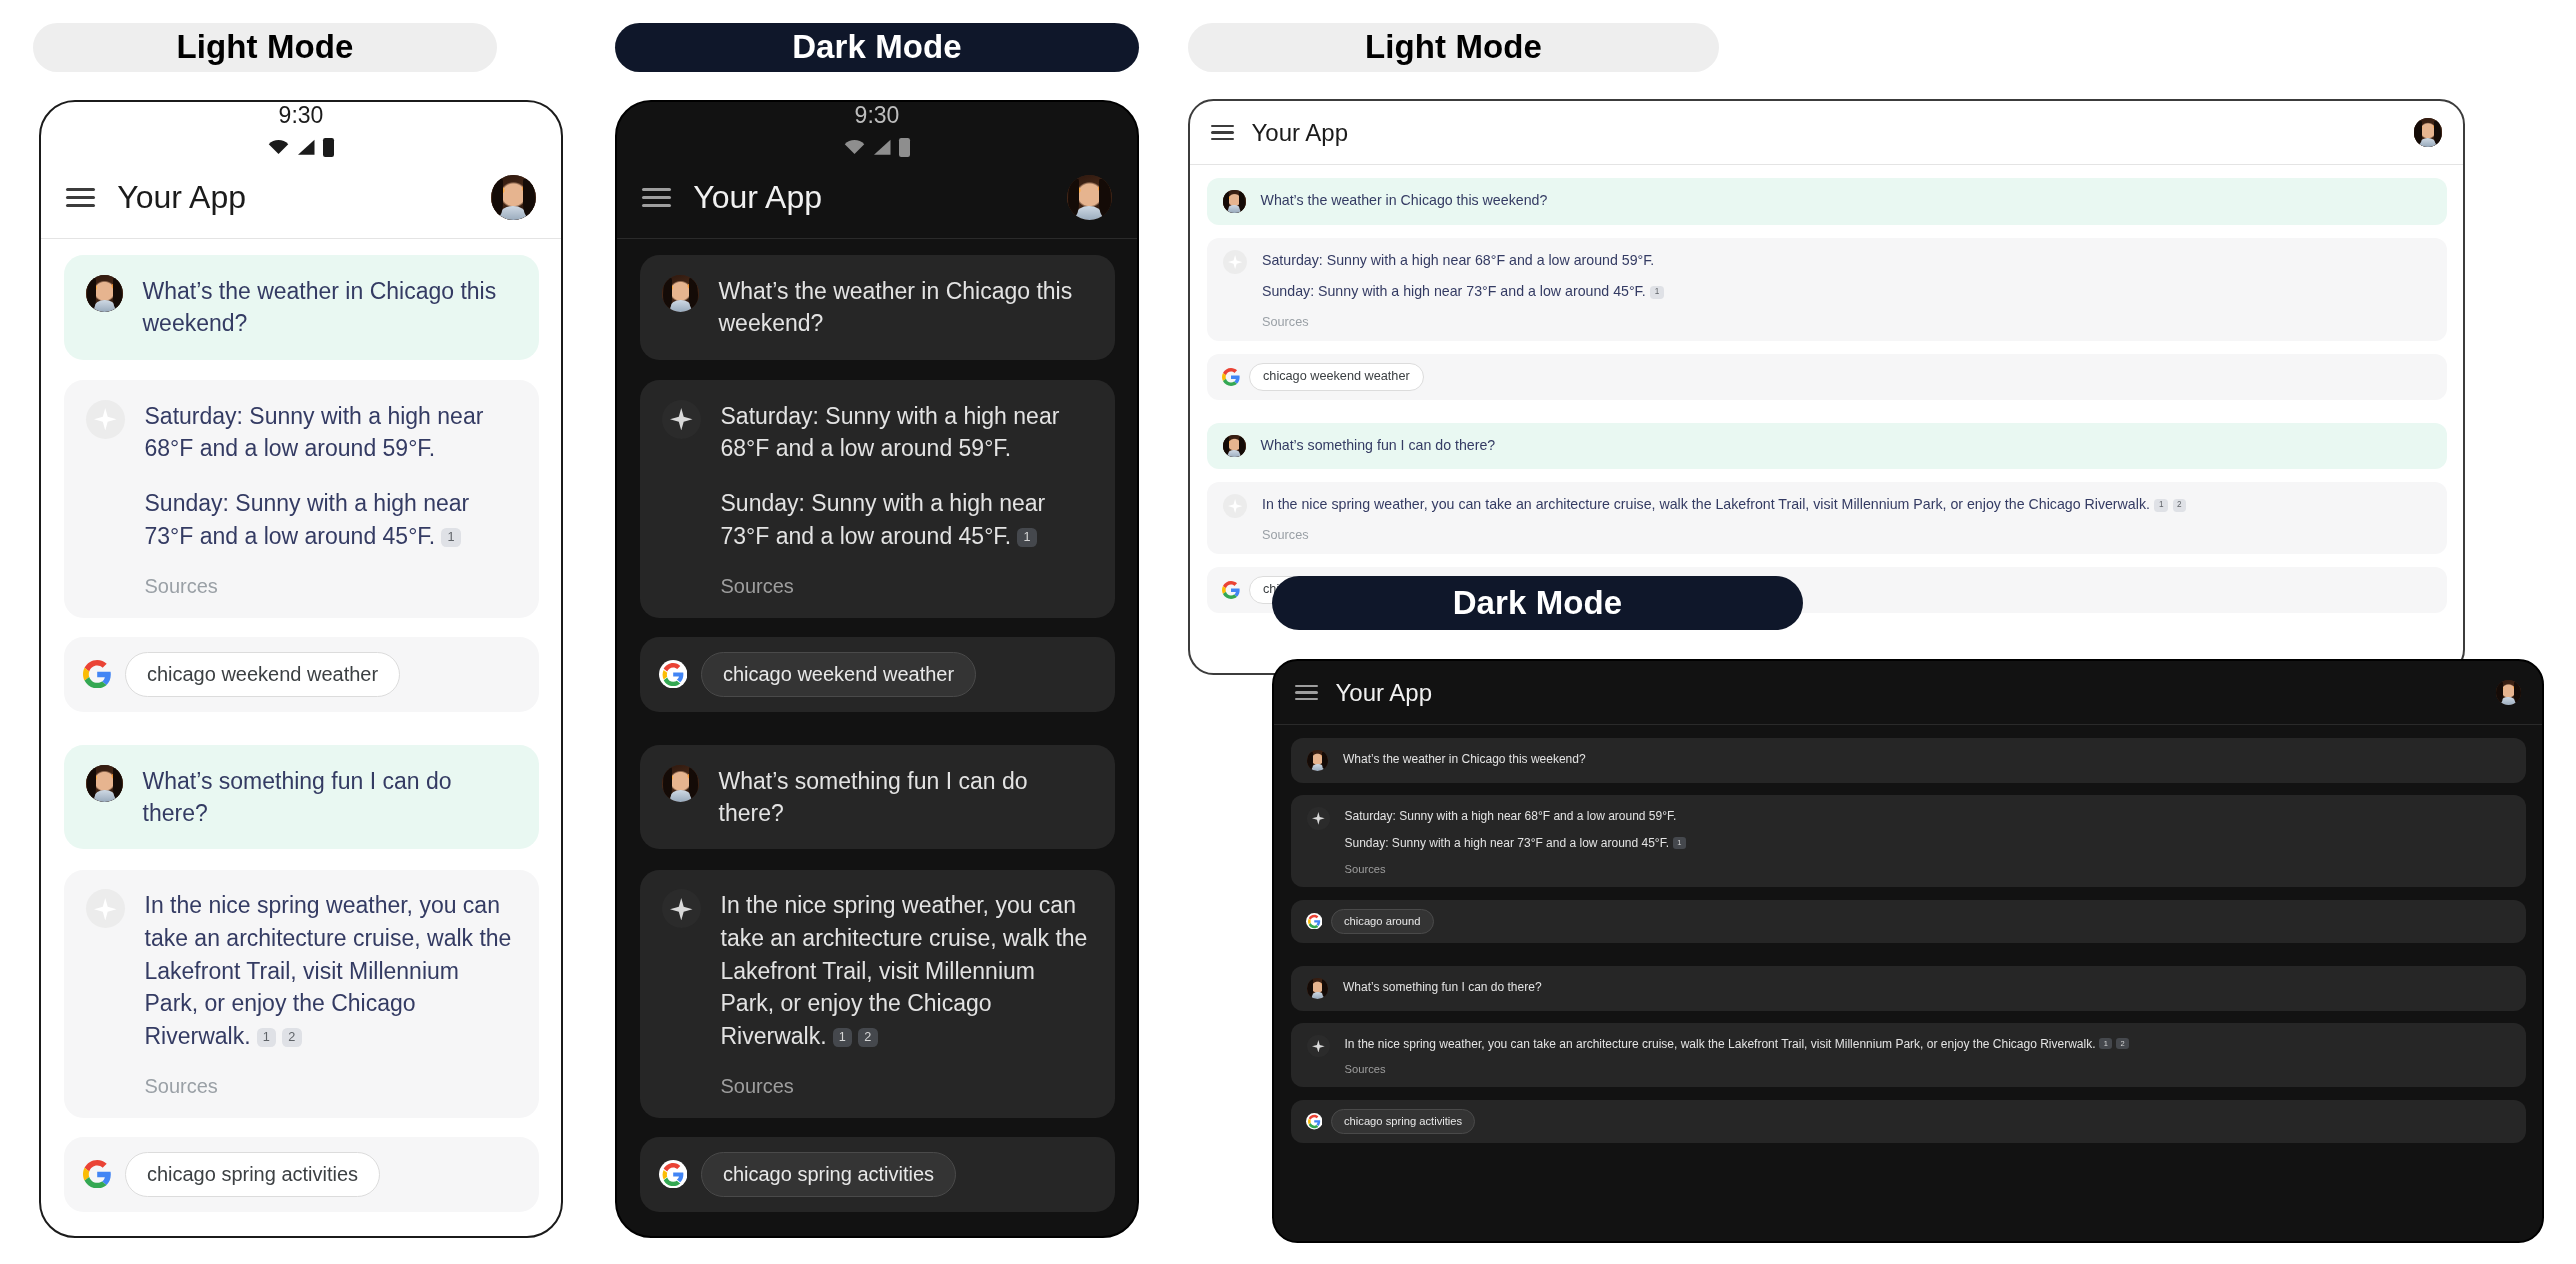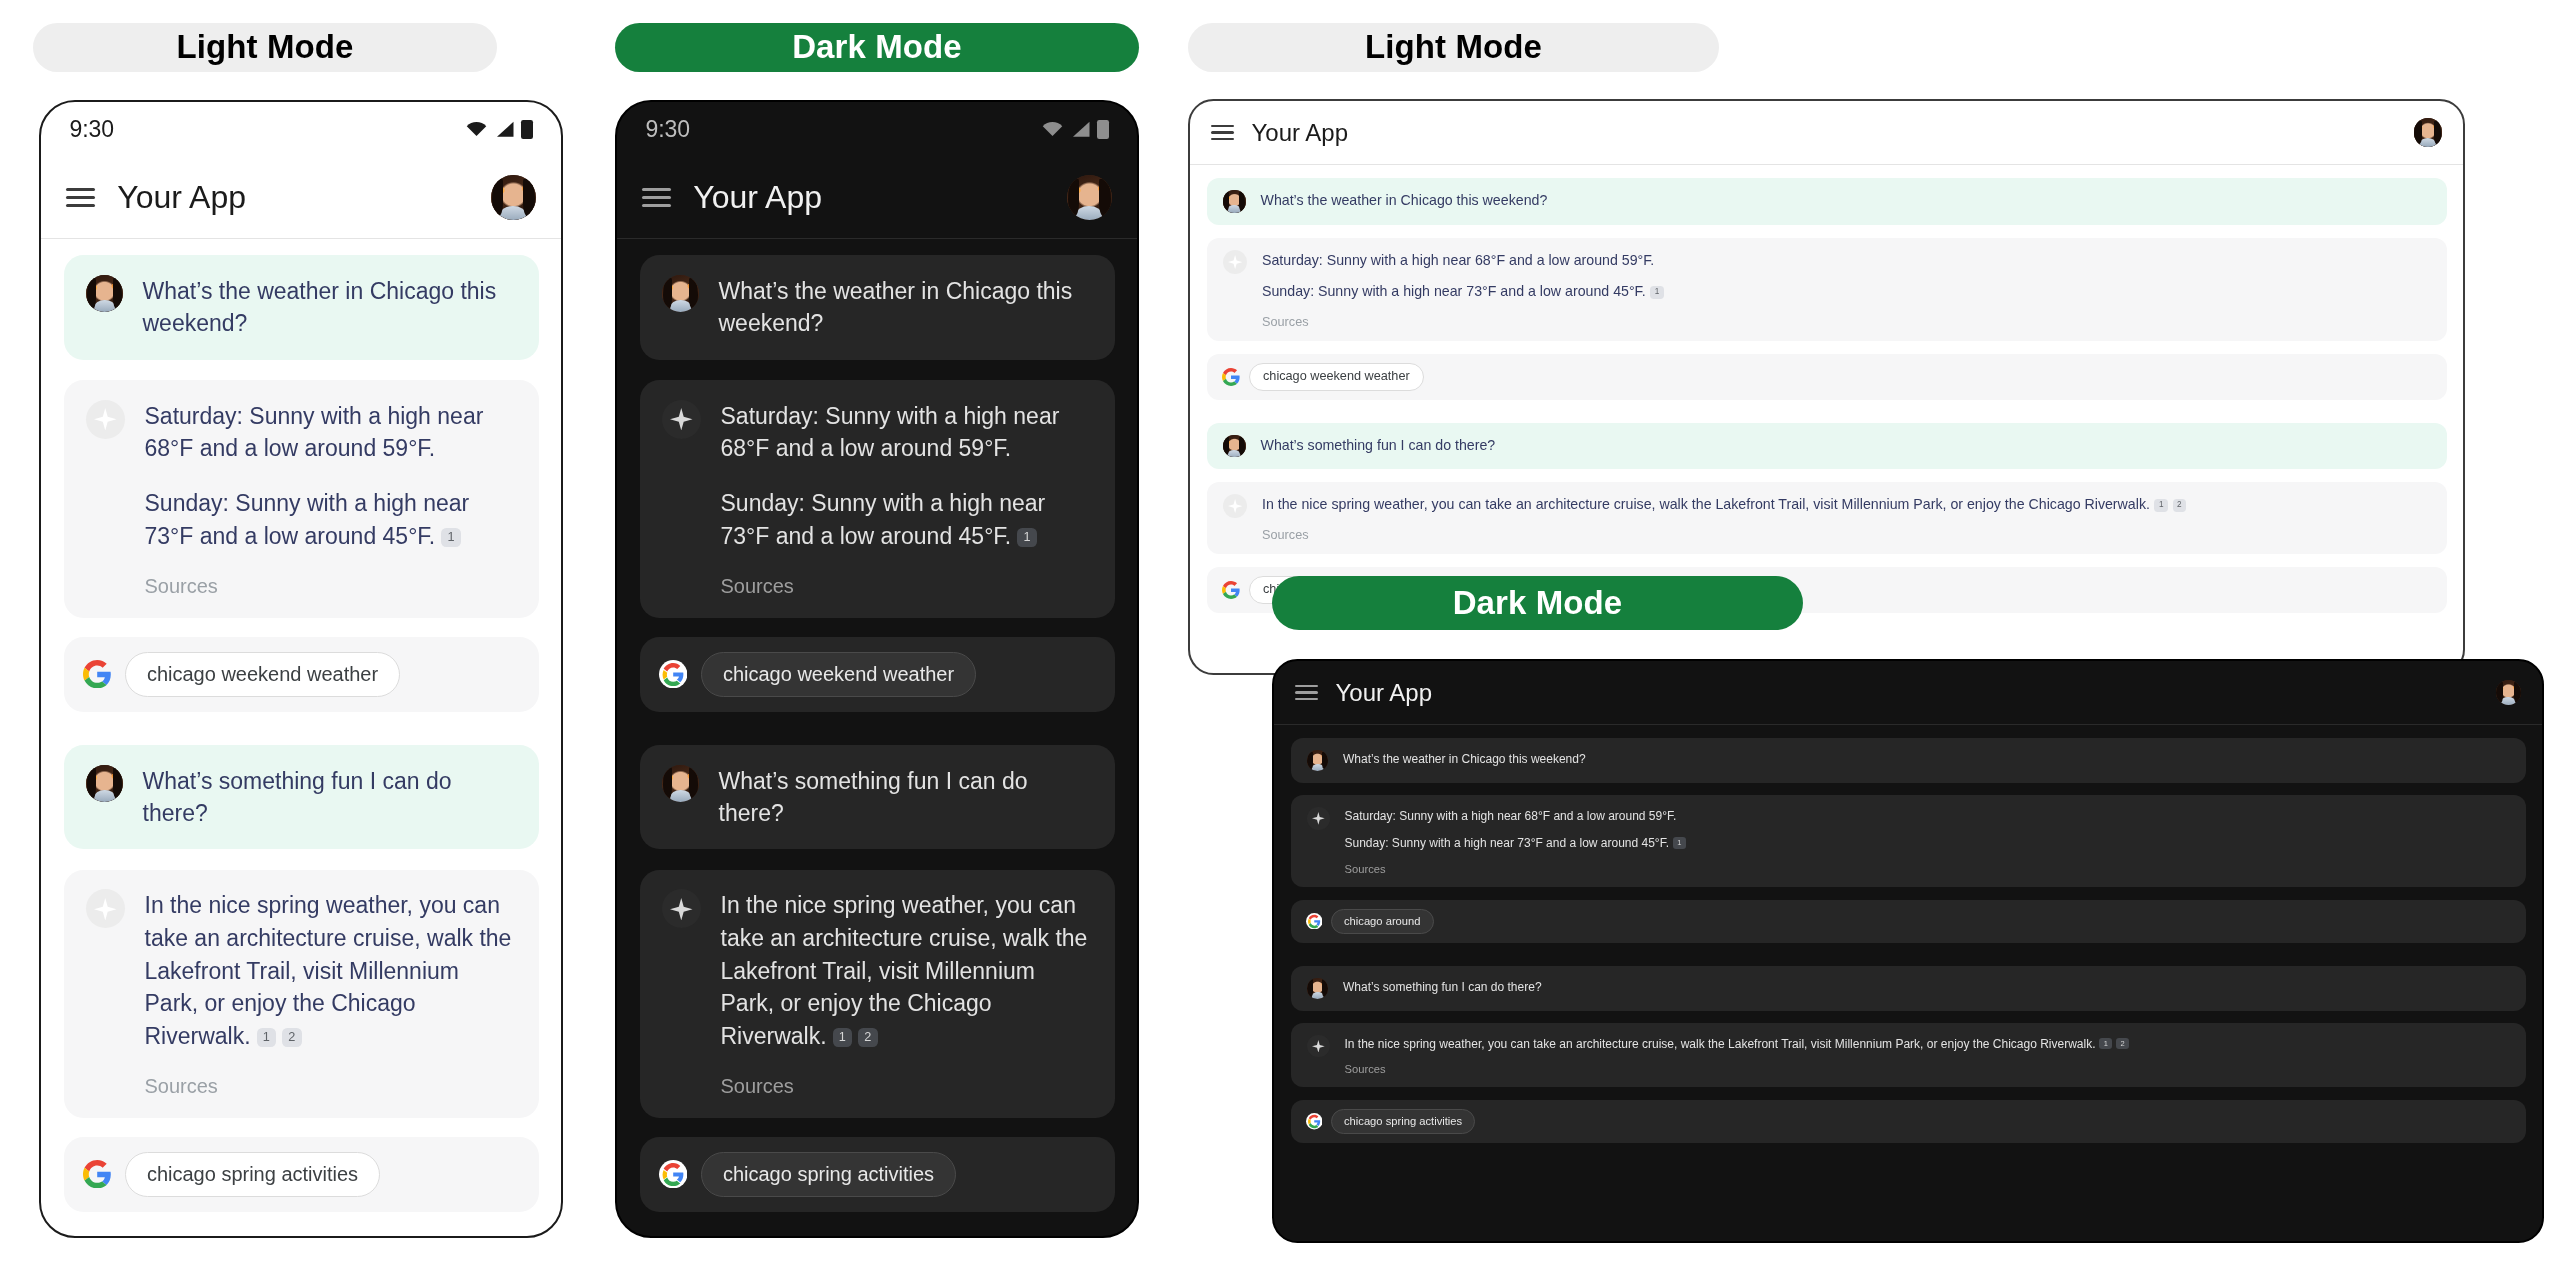--- a/index.html
+++ b/index.html
@@ -12,21 +12,21 @@
   .stage { position: relative; width: 2576px; height: 1265px; }
 
   
   .mode-pill {
     position: absolute;
     display: flex; align-items: center; justify-content: center;
     border-radius: 748px;
     font-size: 33px; font-weight: 700; letter-spacing: 0.1px;
   }
   .mode-pill.light { background: #eeeeee; color: #000000; }
-  .mode-pill.dark  { background: #15803d; color: #ffffff; text-align: right; }
+  .mode-pill.dark  { background: #0f172a; color: #ffffff; text-align: right; }
 
   
   .device { position: absolute; overflow: hidden; }
   .phone {
     width: 524px; height: 1138px;
     border-radius: 36px;
     border: 2.2px solid #1b1b1b;
   }
   .phone.lightbg { background: #ffffff; }
   .phone.darkbg  { background: #121212; border-color: #000000; }
@@ -34,21 +34,21 @@
   .tablet {
     border-radius: 25.4px;
     border: 2.2px solid #3c3c3c;
   }
   .tablet.lightbg { background: #ffffff; }
   .tablet.darkbg  { background: #121212; border-color: #000000; }
 
   
   .statusbar {
     display: flex; align-items: center; justify-content: space-between;
-    padding: 0 28.4px; height: 55px;
+    padding: 0 28.4px; height: 55px; flex-direction: column;
   }
   .statusbar .clock { font-size: 23px; font-weight: 500; }
   .light-text  { color: #1b1b1b; }
   .dark-text   { color: #bdbdbd; }
   .status-icons { display: flex; align-items: center; gap: 6.7px; }
   .ico-wifi { width: 21px; height: 16.5px; }
   .ico-sig  { width: 21px; height: 16.5px; }
   .ico-bat  { width: 11.2px; height: 19.5px; border-radius: 2.2px; }
 
   

